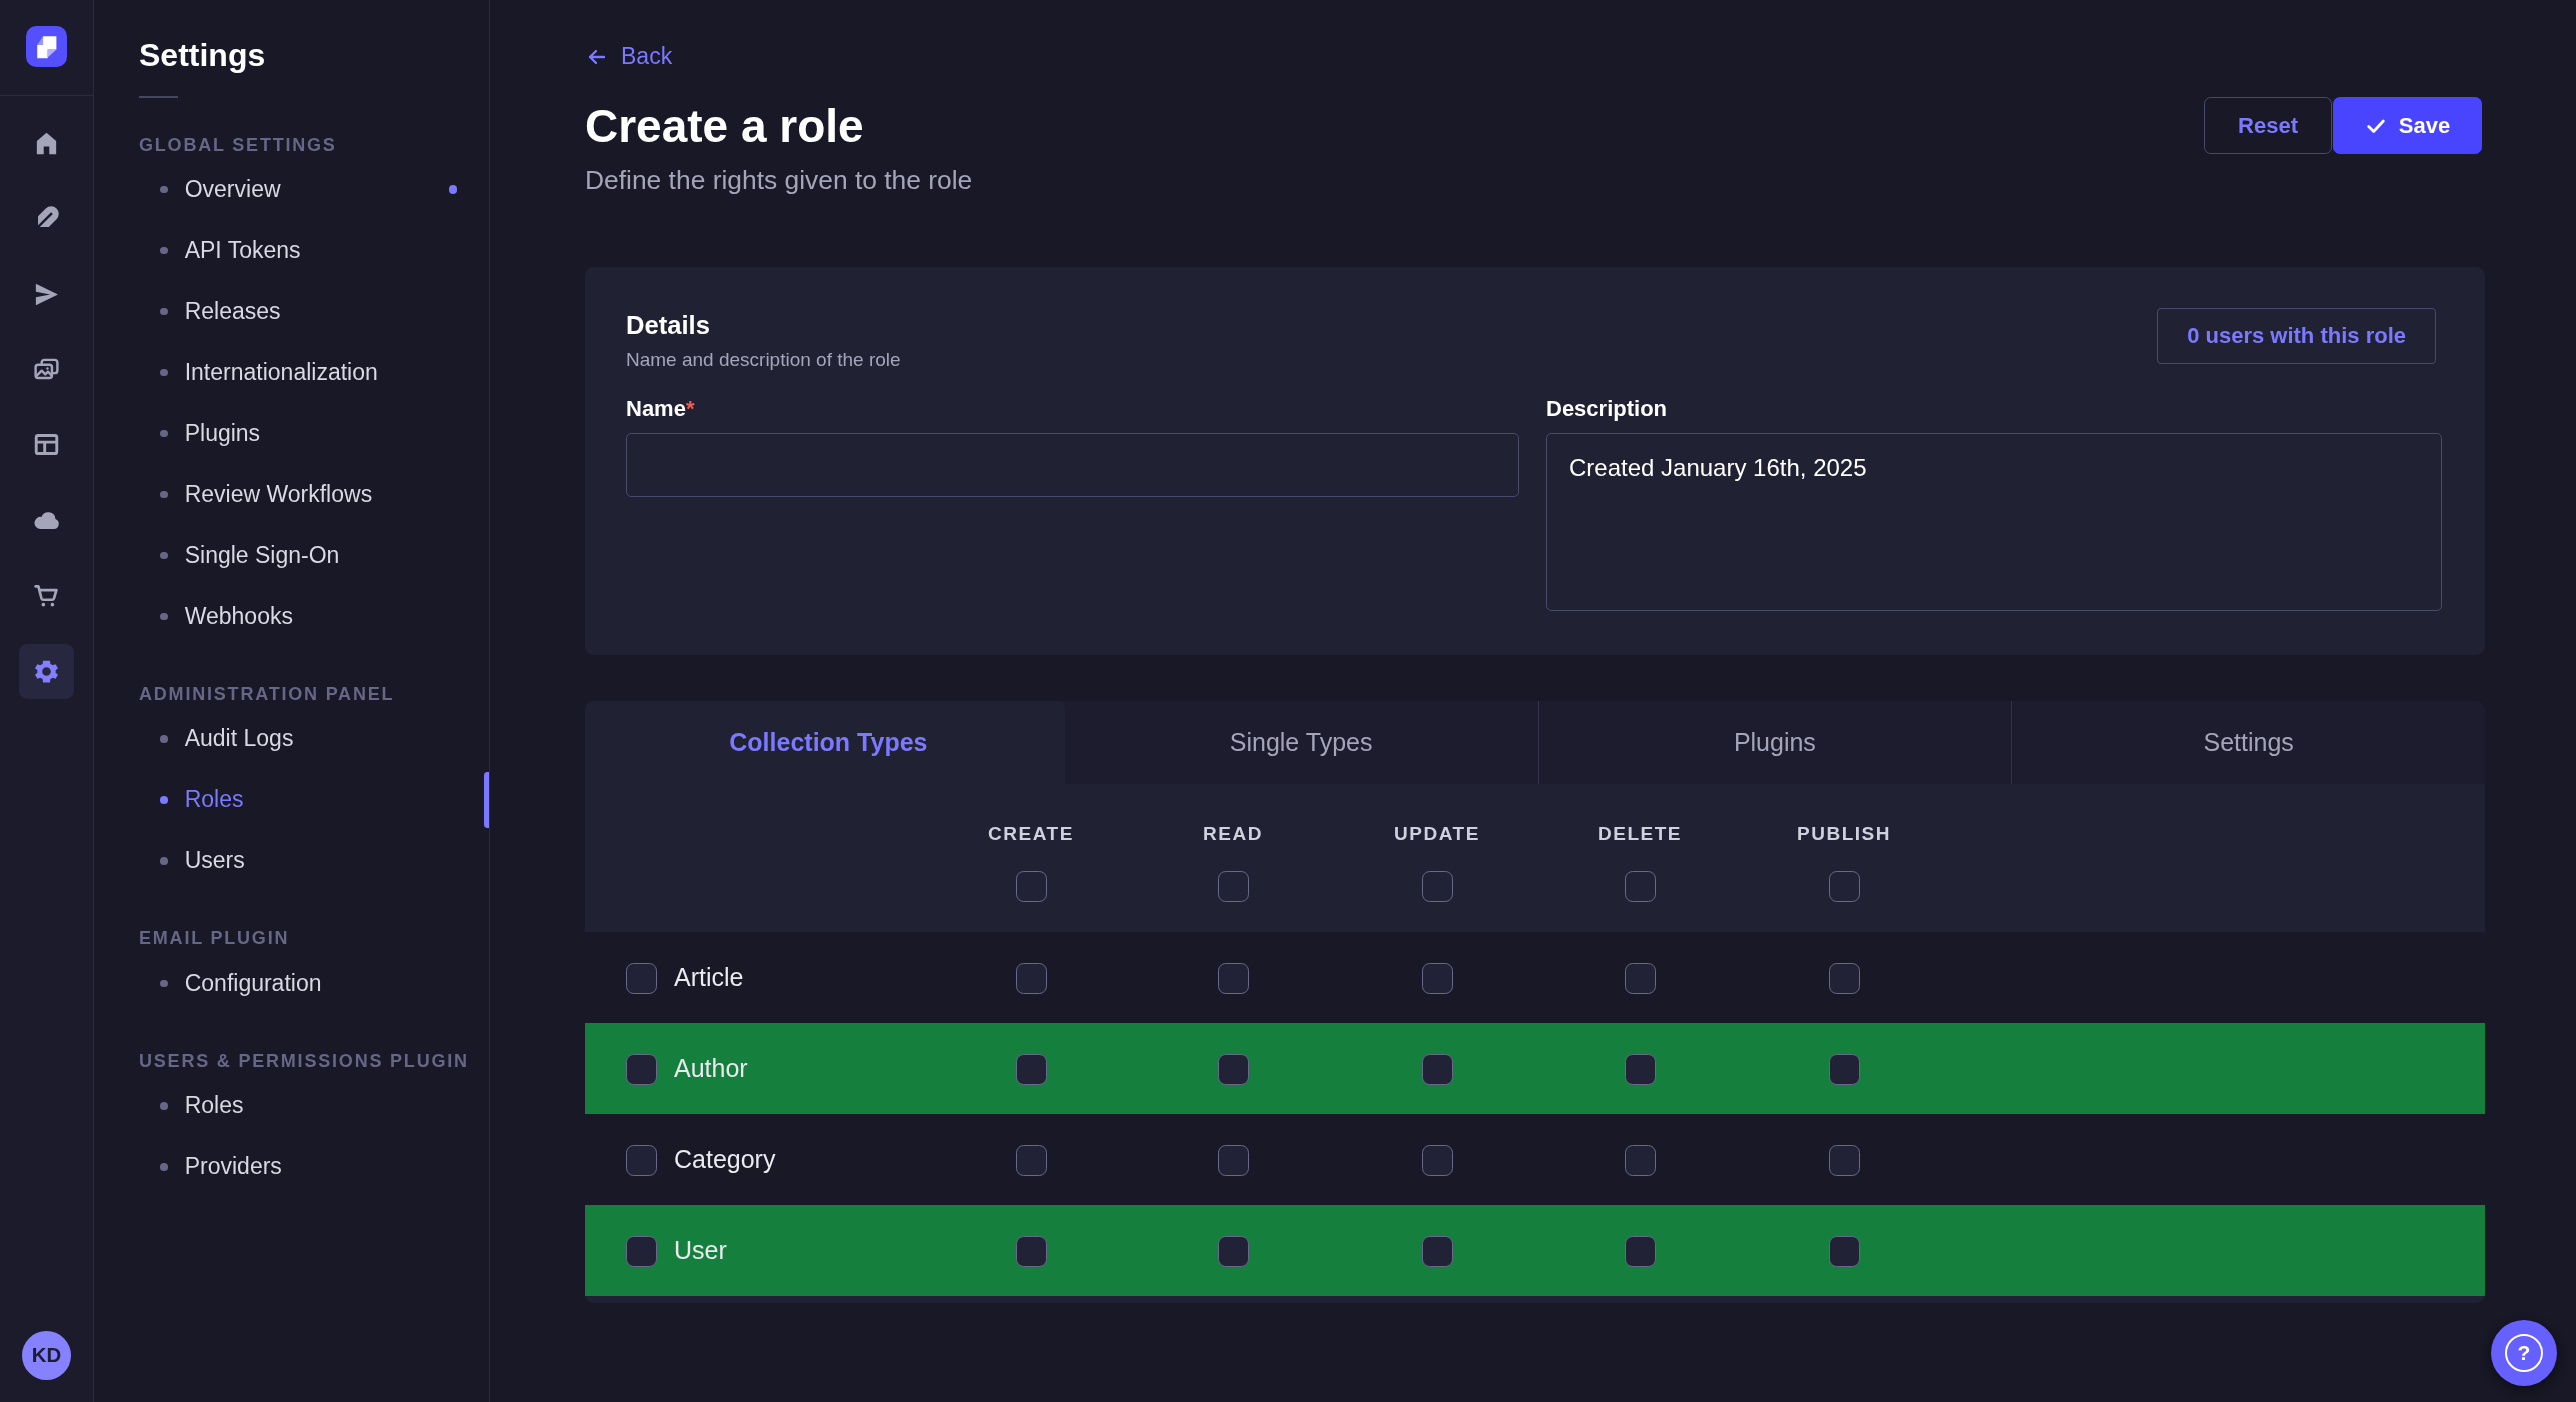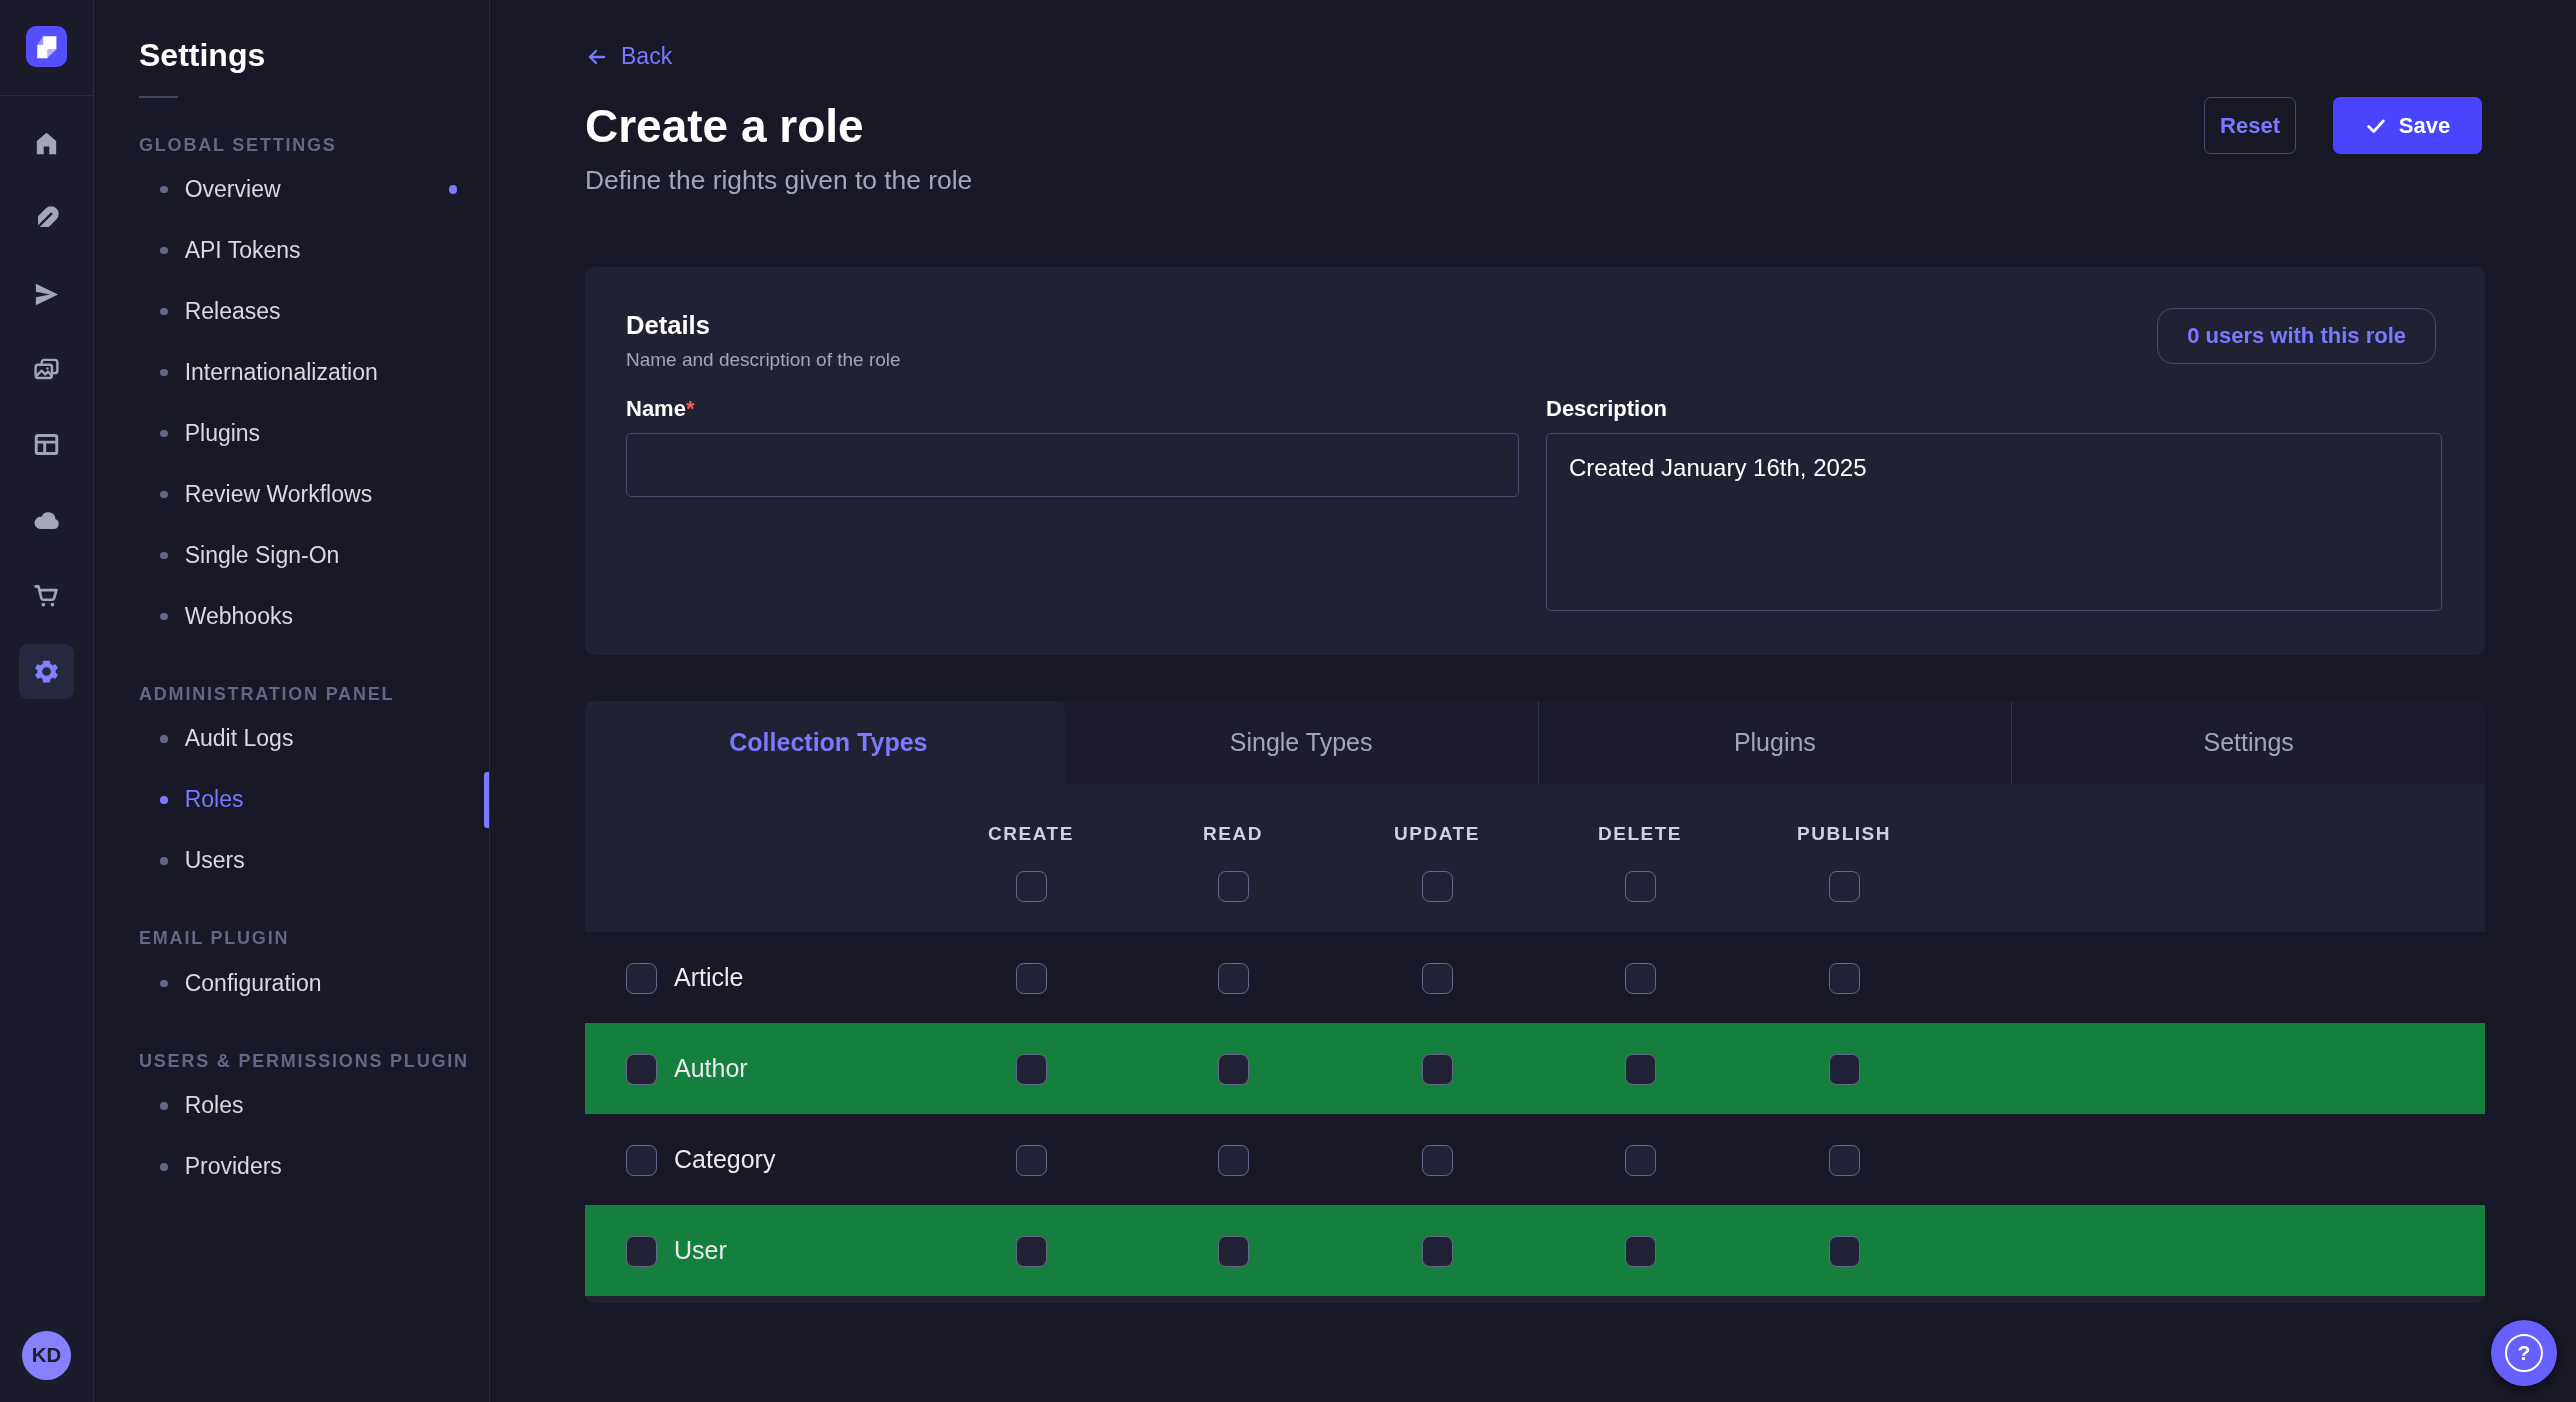--- a/index.html
+++ b/index.html
@@ -39,31 +39,31 @@
     border-radius:3.4px 0 0 3.4px;}
   .sb-dot{position:absolute;right:32px;top:50%;margin-top:-4.3px;width:8.5px;height:8.5px;
     border-radius:50%;background:#7b79ff;}
   
   .back-link{position:absolute;left:585px;top:43px;display:flex;align-items:center;gap:12px;
     color:#7b79ff;font-size:23px;cursor:pointer;}
   .page-title{position:absolute;left:585px;top:99px;font-size:46px;font-weight:700;color:#ffffff;}
   .page-subtitle{position:absolute;left:585px;top:165px;font-size:26.4px;color:#a5a5ba;}
   .btn{display:flex;align-items:center;justify-content:center;border-radius:6.8px;
     font-size:22px;font-weight:600;cursor:pointer;box-sizing:border-box;}
-  .btn-reset{position:absolute;left:2204px;top:97px;width:92px;height:57px;
+  .btn-reset{position:absolute;left:2204px;top:97px;width:128px;height:57px;
     background:transparent;border:0.9px solid #4a4a6a;color:#7b79ff;}
   .btn-save{position:absolute;left:2333px;top:97px;width:149px;height:57px;gap:12px;
     background:#4945ff;border:0.9px solid #4945ff;color:#ffffff;}
   
   .card{position:absolute;left:585px;top:267px;width:1900px;height:388px;background:#212134;
     border-radius:8.5px;}
   .card-title{position:absolute;left:41px;top:44px;font-size:25.6px;font-weight:700;color:#ffffff;}
   .card-subtitle{position:absolute;left:41px;top:82px;font-size:19px;color:#a5a5ba;}
   .users-btn{position:absolute;right:49px;top:41px;height:56px;padding:0 29px;
-    border:0.9px solid #4a4a6a;border-radius:16px;background:transparent;color:#7b79ff;
+    border:0.9px solid #4a4a6a;border-radius:4px;background:transparent;color:#7b79ff;
     font-size:22px;font-weight:700;display:flex;align-items:center;cursor:pointer;}
   .field-label{position:absolute;top:129px;font-size:22px;font-weight:600;color:#ffffff;}
   .req{color:#ee5e52;}
   .name-input{position:absolute;left:41px;top:166px;width:893px;height:64px;box-sizing:border-box;
     background:#212134;border:0.9px solid #4a4a6a;border-radius:5.1px;color:#ffffff;font-size:24px;
     padding:0 20.4px;outline:none;font-family:inherit;}
   .desc-area{position:absolute;left:961px;top:166px;width:896px;height:178px;box-sizing:border-box;
     background:#212134;border:0.9px solid #4a4a6a;border-radius:5.1px;color:#ffffff;font-size:24px;
     padding:17px 22px;outline:none;resize:none;font-family:inherit;line-height:1.4;}
   

